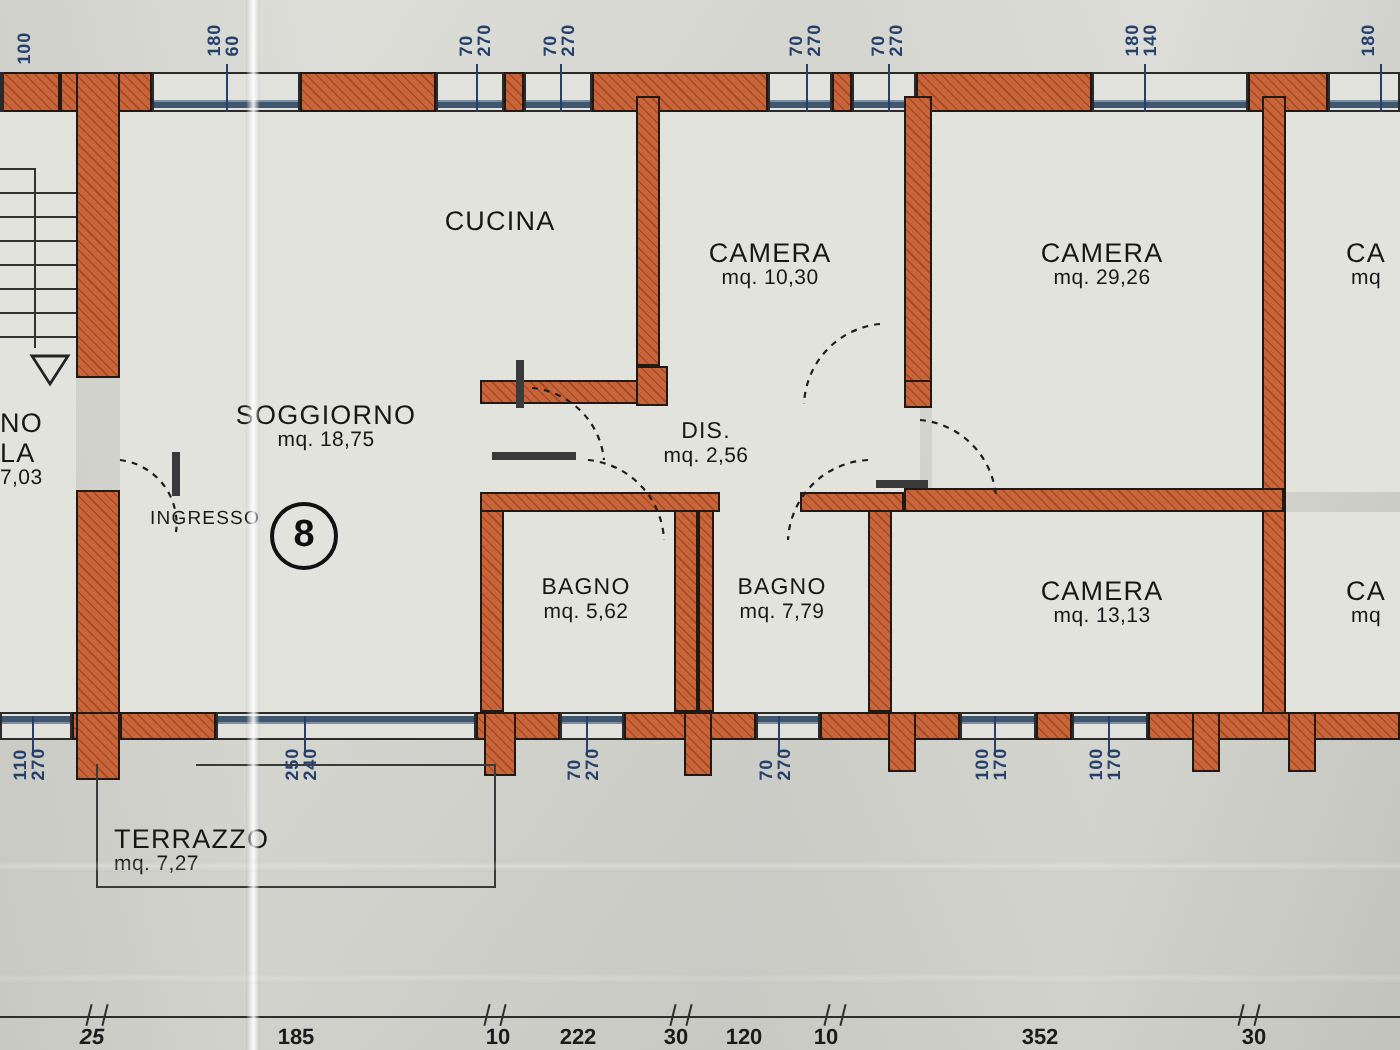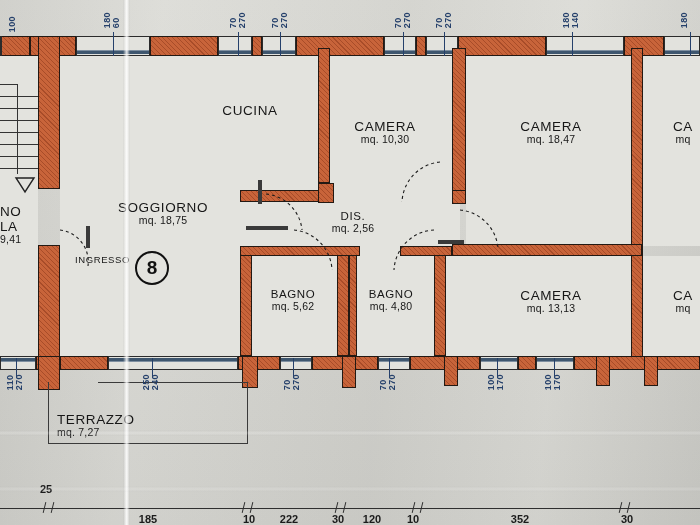--- a/index.html
+++ b/index.html
@@ -239,55 +239,55 @@
   </div>
   <div class="lbl" style="left:250px;top:103px;transform:translateX(-50%);">
     <div class="nm">CUCINA</div>
   </div>
   <div class="lbl" style="left:385px;top:119px;transform:translateX(-50%);">
     <div class="nm">CAMERA</div>
     <div class="mq">mq. 10,30</div>
   </div>
   <div class="lbl" style="left:551px;top:119px;transform:translateX(-50%);">
     <div class="nm">CAMERA</div>
-    <div class="mq">mq. 18,47</div>
+    <div class="mq">mq. 29,26</div>
   </div>
   <div class="lbl" style="left:683px;top:119px;transform:translateX(-50%);">
     <div class="nm">CA</div>
     <div class="mq">mq</div>
   </div>
   <div class="lbl small" style="left:353px;top:210px;transform:translateX(-50%);">
     <div class="nm">DIS.</div>
     <div class="mq">mq. 2,56</div>
   </div>
   <div class="lbl small" style="left:293px;top:288px;transform:translateX(-50%);">
     <div class="nm">BAGNO</div>
     <div class="mq">mq. 5,62</div>
   </div>
   <div class="lbl small" style="left:391px;top:288px;transform:translateX(-50%);">
     <div class="nm">BAGNO</div>
-    <div class="mq">mq. 4,80</div>
+    <div class="mq">mq. 7,79</div>
   </div>
   <div class="lbl" style="left:551px;top:288px;transform:translateX(-50%);">
     <div class="nm">CAMERA</div>
     <div class="mq">mq. 13,13</div>
   </div>
   <div class="lbl" style="left:683px;top:288px;transform:translateX(-50%);">
     <div class="nm">CA</div>
     <div class="mq">mq</div>
   </div>
   <div class="lbl" style="left:57px;top:412px;text-align:left;">
     <div class="nm" style="text-align:left;">TERRAZZO</div>
     <div class="mq" style="text-align:left;">mq. 7,27</div>
   </div>
 
   <div class="lbl" style="left:0px;top:204px;text-align:left;">
     <div class="nm" style="text-align:left;">NO</div>
     <div class="nm" style="text-align:left;">LA</div>
-    <div class="mq" style="text-align:left;">9,41</div>
+    <div class="mq" style="text-align:left;">7,03</div>
   </div>
 
   <div class="ingresso" style="left:75px;top:254px;">INGRESSO</div>
 
   <div class="unitnum" style="left:135px;top:251px;">8</div>
 
   <div class="dim" style="left:8px;top:16px;">
     <span>100</span>
   </div>
 
@@ -374,21 +374,21 @@
   <div class="tick" style="left:52px;top:502px;"></div>
   <div class="tick" style="left:243px;top:502px;"></div>
   <div class="tick" style="left:251px;top:502px;"></div>
   <div class="tick" style="left:336px;top:502px;"></div>
   <div class="tick" style="left:344px;top:502px;"></div>
   <div class="tick" style="left:413px;top:502px;"></div>
   <div class="tick" style="left:421px;top:502px;"></div>
   <div class="tick" style="left:620px;top:502px;"></div>
   <div class="tick" style="left:628px;top:502px;"></div>
 
-  <div class="snum" style="left:46px;top:483px;transform:translateX(-50%);">25</div>
+  <div class="snum" style="left:46px;top:513px;transform:translateX(-50%);font-style:italic;">25</div>
   <div class="snum" style="left:148px;top:513px;transform:translateX(-50%);">185</div>
   <div class="snum" style="left:249px;top:513px;transform:translateX(-50%);">10</div>
   <div class="snum" style="left:289px;top:513px;transform:translateX(-50%);">222</div>
   <div class="snum" style="left:338px;top:513px;transform:translateX(-50%);">30</div>
   <div class="snum" style="left:372px;top:513px;transform:translateX(-50%);">120</div>
   <div class="snum" style="left:413px;top:513px;transform:translateX(-50%);">10</div>
   <div class="snum" style="left:520px;top:513px;transform:translateX(-50%);">352</div>
   <div class="snum" style="left:627px;top:513px;transform:translateX(-50%);">30</div>
 
   <div class="crease" style="left:123px;"></div>

